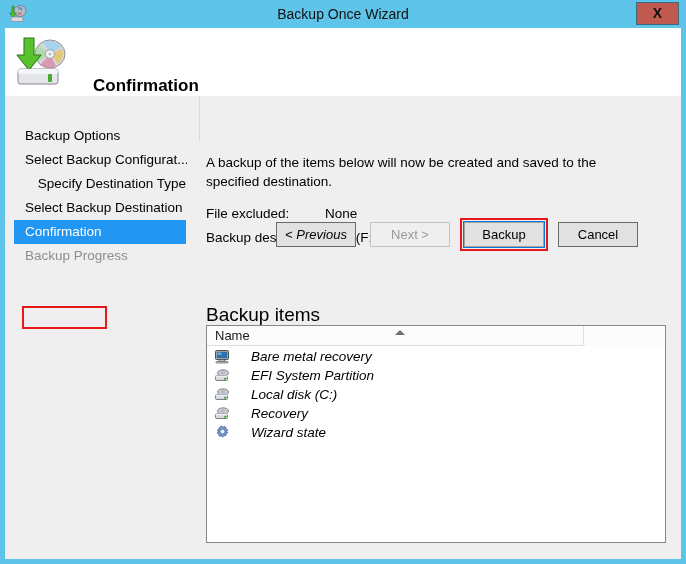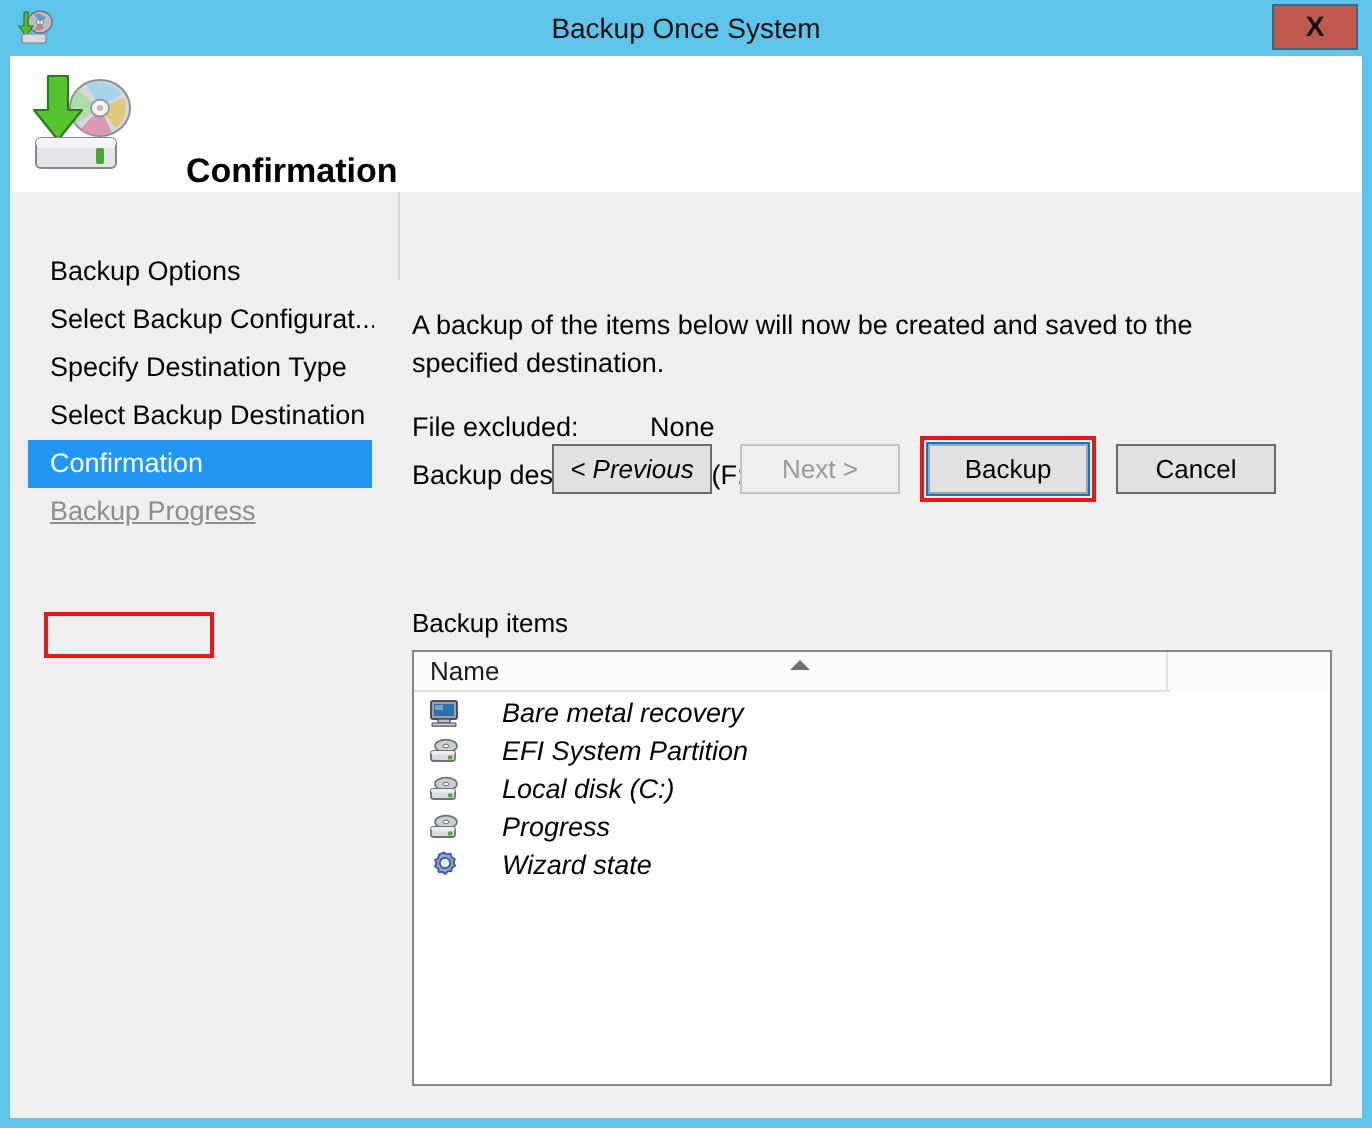--- a/index.html
+++ b/index.html
@@ -146,21 +146,21 @@
     line-height: 19px;
     font-family: "Liberation Sans", sans-serif;
   }
   .detail-row { position: absolute; left: 19px; font-size: 13.5px; color: #000; white-space: nowrap; }
   .detail-label { display: inline-block; width: 119px; }
   .detail-value { display: inline-block; }
 
   #items-label {
     position: absolute;
     left: 19px; top: 164px;
-    font-size: 13px;
+    font-size: 19px;
     color: #000000;
   }
 
   
   #listview {
     position: absolute;
     left: 19px; top: 185px;
     width: 460px; height: 218px;
     background: #ffffff;
     border: 1px solid #828790;
@@ -264,21 +264,21 @@
     <span id="title-icon">
       <svg width="20" height="20" viewBox="0 0 20 20">
         <ellipse cx="12" cy="7" rx="6" ry="5.5" fill="#b9bcc4" stroke="#6d7179" stroke-width="0.7"></ellipse>
         <ellipse cx="12" cy="7" rx="1.8" ry="1.6" fill="#e9eaee" stroke="#7d818a" stroke-width="0.5"></ellipse>
         <path d="M9 3 A6 5.5 0 0 1 15 5 L12 7 Z" fill="#4a90c2" opacity="0.75"></path>
         <path d="M14 10 A6 5.5 0 0 1 9 11 L12 7 Z" fill="#c65b5b" opacity="0.6"></path>
         <path d="M4 2 L4 9 L1.5 9 L5 14 L8.5 9 L6 9 L6 2 Z" fill="#4fbf2f" stroke="#2f7a1c" stroke-width="0.6"></path>
         <rect x="3" y="13" width="12" height="4.5" rx="1" fill="#d7d9dd" stroke="#7d818a" stroke-width="0.6"></rect>
       </svg>
     </span>
-    <div id="title-text">Backup Once System</div>
+    <div id="title-text">Backup Once Wizard</div>
     <div id="close-button">X</div>
   </div>
 
   <div id="client">
 
     <div id="banner">
       <span id="banner-icon">
         <svg width="56" height="52" viewBox="0 0 56 52">
 
           <ellipse cx="36" cy="18" rx="15" ry="14" fill="#d6d8dc" stroke="#8b8f97" stroke-width="1"></ellipse>
@@ -297,24 +297,24 @@
         </svg>
       </span>
       <div id="banner-title">Confirmation</div>
     </div>
 
     <div id="body">
 
       <div id="sidebar">
         <div class="nav-item" style="top:28px;">Backup Options</div>
         <div class="nav-item" style="top:52px;">Select Backup Configurat...</div>
-        <div class="nav-item" style="top:76px;">Specify Destination Type</div>
+        <div class="nav-item" style="top:76px;text-align:right;">Specify Destination Type</div>
         <div class="nav-item" style="top:100px;">Select Backup Destination</div>
         <div class="nav-item selected" style="top:124px;">Confirmation</div>
-        <div class="nav-item disabled" style="top:148px;text-decoration:underline;">Backup Progress</div>
+        <div class="nav-item disabled" style="top:148px;">Backup Progress</div>
         <div id="nav-annotation"></div>
       </div>
 
       <div id="content">
         <div id="intro">A backup of the items below will now be created and saved to the specified destination.</div>
 
         <div class="detail-row" style="top:66px;">
           <span class="detail-label">File excluded:</span><span class="detail-value">None</span>
         </div>
         <div class="detail-row" style="top:90px;">
@@ -372,21 +372,21 @@
             <div class="lv-row">
               <span class="lv-icon">
                 <svg width="16" height="15" viewBox="0 0 16 15">
                   <ellipse cx="9" cy="5" rx="5.5" ry="3.2" fill="#c9cdd4" stroke="#6d727a" stroke-width="0.8"></ellipse>
                   <ellipse cx="9" cy="5" rx="1.5" ry="0.9" fill="#eff0f2" stroke="#6d727a" stroke-width="0.5"></ellipse>
                   <rect x="1.5" y="7.5" width="12" height="5" rx="1.2" fill="#d8dbe0" stroke="#6d727a" stroke-width="0.9"></rect>
                   <rect x="1.5" y="7.5" width="12" height="1.8" rx="1" fill="#eceef0"></rect>
                   <rect x="10" y="9.8" width="2.2" height="2" rx="0.4" fill="#4fa83a"></rect>
                 </svg>
               </span>
-              <span>Progress</span>
+              <span>Recovery</span>
             </div>
 
             <div class="lv-row">
               <span class="lv-icon">
                 <svg width="16" height="15" viewBox="0 0 16 15">
                   <path d="M8 1.2 L9.5 2.2 L11.3 1.8 L11.8 3.6 L13.4 4.5 L12.8 6.3 L13.6 7.9 L12 8.8
                            L11.7 10.6 L9.9 10.7 L8.6 12 L7.2 10.9 L5.4 11.1 L5 9.3 L3.5 8.3 L4.2 6.6
                            L3.5 5 L5.1 4.1 L5.5 2.3 Z" fill="#8ba4d6" stroke="#3d5a96" stroke-width="0.9" stroke-linejoin="round"></path>
                   <circle cx="8.5" cy="6.5" r="2.6" fill="#e9eef8" stroke="#3d5a96" stroke-width="0.9"></circle>
                 </svg>

